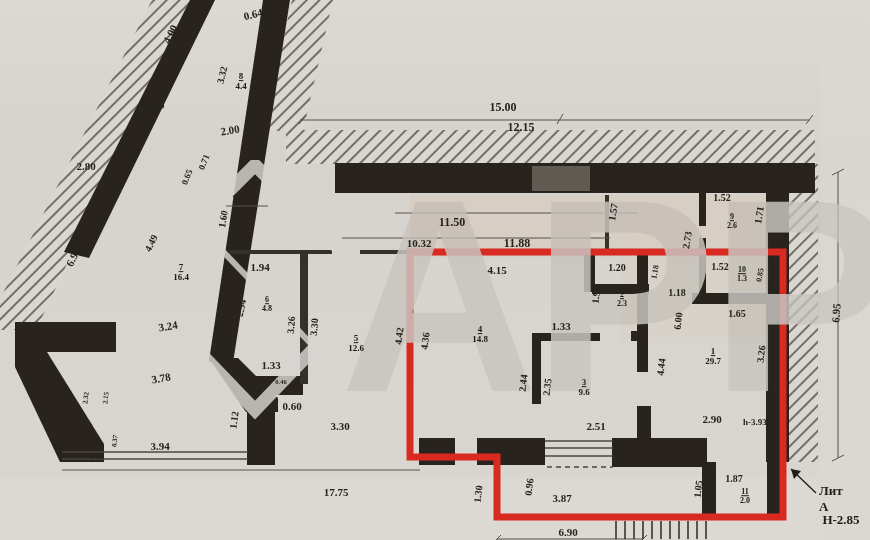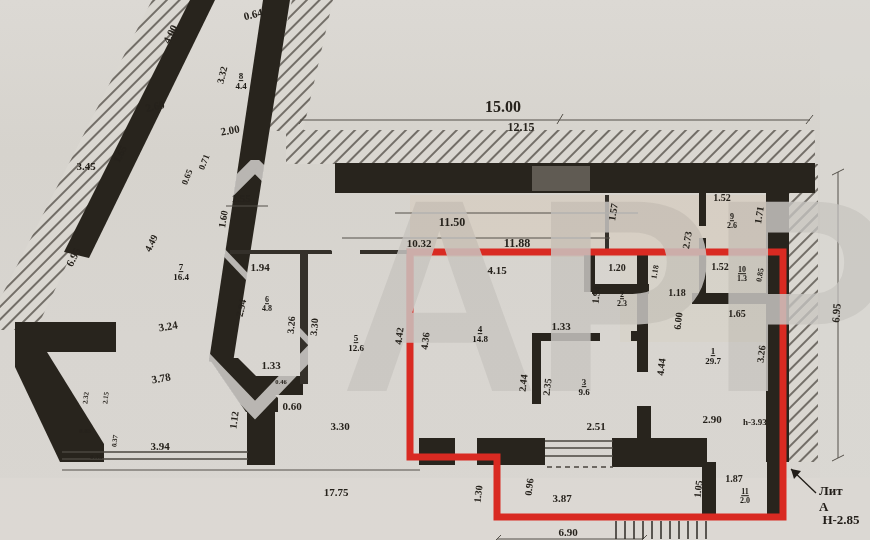--- a/index.html
+++ b/index.html
@@ -154,21 +154,21 @@
 
   <div id="labels-layer">
     <div class="litera">Лит А</div>
     <div class="hnote">Н-2.85</div>
   <span class="dim" style="left: 253px; top: 14px; font-size: 11px; --r: -14deg;">0.64</span>
       <span class="dim" style="left: 170px; top: 34px; font-size: 11px; --r: -63deg;">4.00</span>
       <span class="dim" style="left: 222px; top: 75px; font-size: 10px; --r: -76deg;">3.32</span>
       <span class="dim" style="left: 155px; top: 106px; font-size: 11px; --r: -12deg;">2.60</span>
       <span class="dim" style="left: 230px; top: 130px; font-size: 11px; --r: -10deg;">2.00</span>
       <span class="dim" style="left: 120px; top: 154px; font-size: 10px; --r: -63deg;">1.65</span>
-      <span class="dim" style="left: 86px; top: 166px; font-size: 11px; --r: 0deg;">3.45</span>
+      <span class="dim" style="left: 86px; top: 166px; font-size: 11px; --r: 0deg;">2.80</span>
       <span class="dim" style="left: 204px; top: 162px; font-size: 9px; --r: -68deg;">0.71</span>
       <span class="dim" style="left: 187px; top: 177px; font-size: 9px; --r: -68deg;">0.65</span>
       <span class="dim" style="left: 241px; top: 198px; font-size: 11px; --r: 0deg;">1.55</span>
       <span class="dim" style="left: 223px; top: 219px; font-size: 10px; --r: -80deg;">1.60</span>
       <span class="dim" style="left: 73px; top: 257px; font-size: 11px; --r: -63deg;">6.95</span>
       <span class="dim" style="left: 151px; top: 243px; font-size: 10px; --r: -63deg;">4.49</span>
       <span class="dim" style="left: 168px; top: 326px; font-size: 11px; --r: -10deg;">3.24</span>
       <span class="dim" style="left: 161px; top: 378px; font-size: 11px; --r: -10deg;">3.78</span>
       <span class="dim" style="left: 86px; top: 398px; font-size: 7px; --r: -82deg;">2.32</span>
       <span class="dim" style="left: 106px; top: 398px; font-size: 7px; --r: -82deg;">2.15</span>
@@ -179,21 +179,21 @@
       <span class="dim" style="left: 234px; top: 420px; font-size: 10px; --r: -82deg;">1.12</span>
       <span class="dim" style="left: 241px; top: 308px; font-size: 10px; --r: -78deg;">2.94</span>
       <span class="dim" style="left: 260px; top: 267px; font-size: 11px; --r: 0deg;">1.94</span>
       <span class="dim" style="left: 291px; top: 325px; font-size: 10px; --r: -85deg;">3.26</span>
       <span class="dim" style="left: 314px; top: 327px; font-size: 10px; --r: -85deg;">3.30</span>
       <span class="dim" style="left: 271px; top: 365px; font-size: 11px; --r: 0deg;">1.33</span>
       <span class="dim" style="left: 281px; top: 381px; font-size: 6.5px; --r: 0deg;">0.46</span>
       <span class="dim" style="left: 292px; top: 406px; font-size: 11px; --r: 0deg;">0.60</span>
       <span class="dim" style="left: 340px; top: 426px; font-size: 11px; --r: 0deg;">3.30</span>
       <span class="dim" style="left: 336px; top: 492px; font-size: 11px; --r: 0deg;">17.75</span>
-      <span class="dim" style="left: 503px; top: 107px; font-size: 16px; text-align: center; --r: 0deg;">15.00</span>
+      <span class="dim" style="left: 503px; top: 107px; font-size: 12px; text-align: center; --r: 0deg;">15.00</span>
       <span class="dim" style="left: 521px; top: 127px; font-size: 12px; --r: 0deg;">12.15</span>
       <span class="dim" style="left: 517px; top: 201px; font-size: 12px; margin-top: 42px; --r: 0deg;">11.88</span>
       <span class="dim" style="left: 452px; top: 222px; font-size: 12px; --r: 0deg;">11.50</span>
       <span class="dim" style="left: 419px; top: 243px; font-size: 11px; --r: 0deg;">10.32</span>
       <span class="dim" style="left: 613px; top: 212px; font-size: 10px; --r: -80deg;">1.57</span>
       <span class="dim" style="left: 722px; top: 197px; font-size: 10px; --r: 0deg;">1.52</span>
       <span class="dim" style="left: 759px; top: 215px; font-size: 10px; --r: -80deg;">1.71</span>
       <span class="dim" style="left: 687px; top: 240px; font-size: 10px; --r: -80deg;">2.73</span>
       <span class="dim" style="left: 720px; top: 266px; font-size: 10px; --r: 0deg;">1.52</span>
       <span class="dim" style="left: 760px; top: 275px; font-size: 8px; --r: -80deg;">0.85</span>

